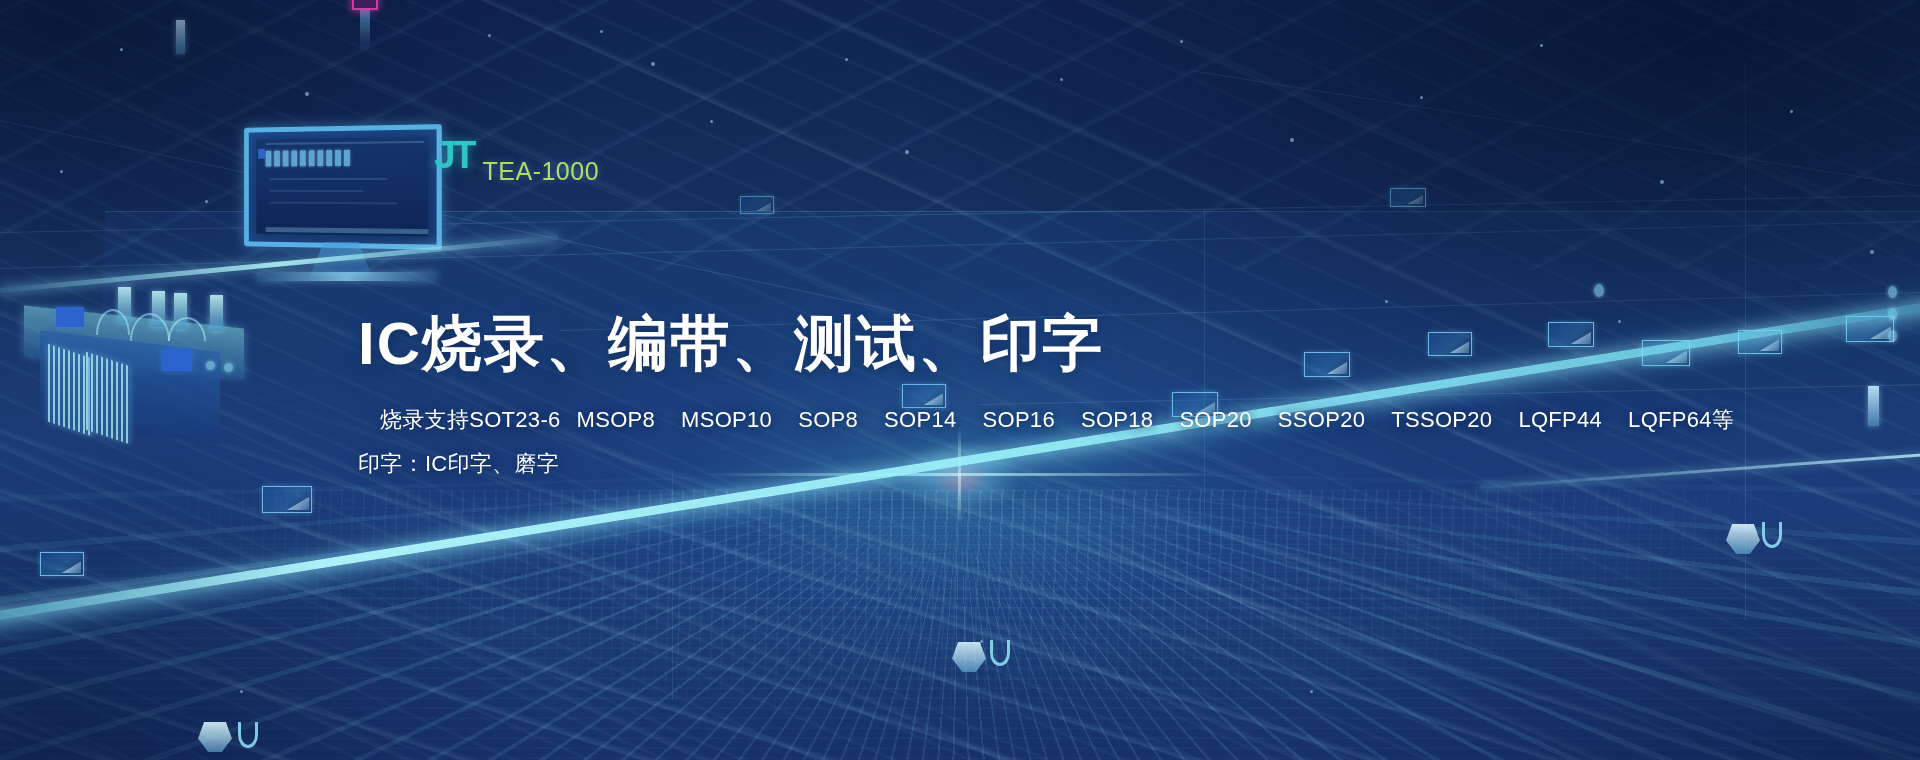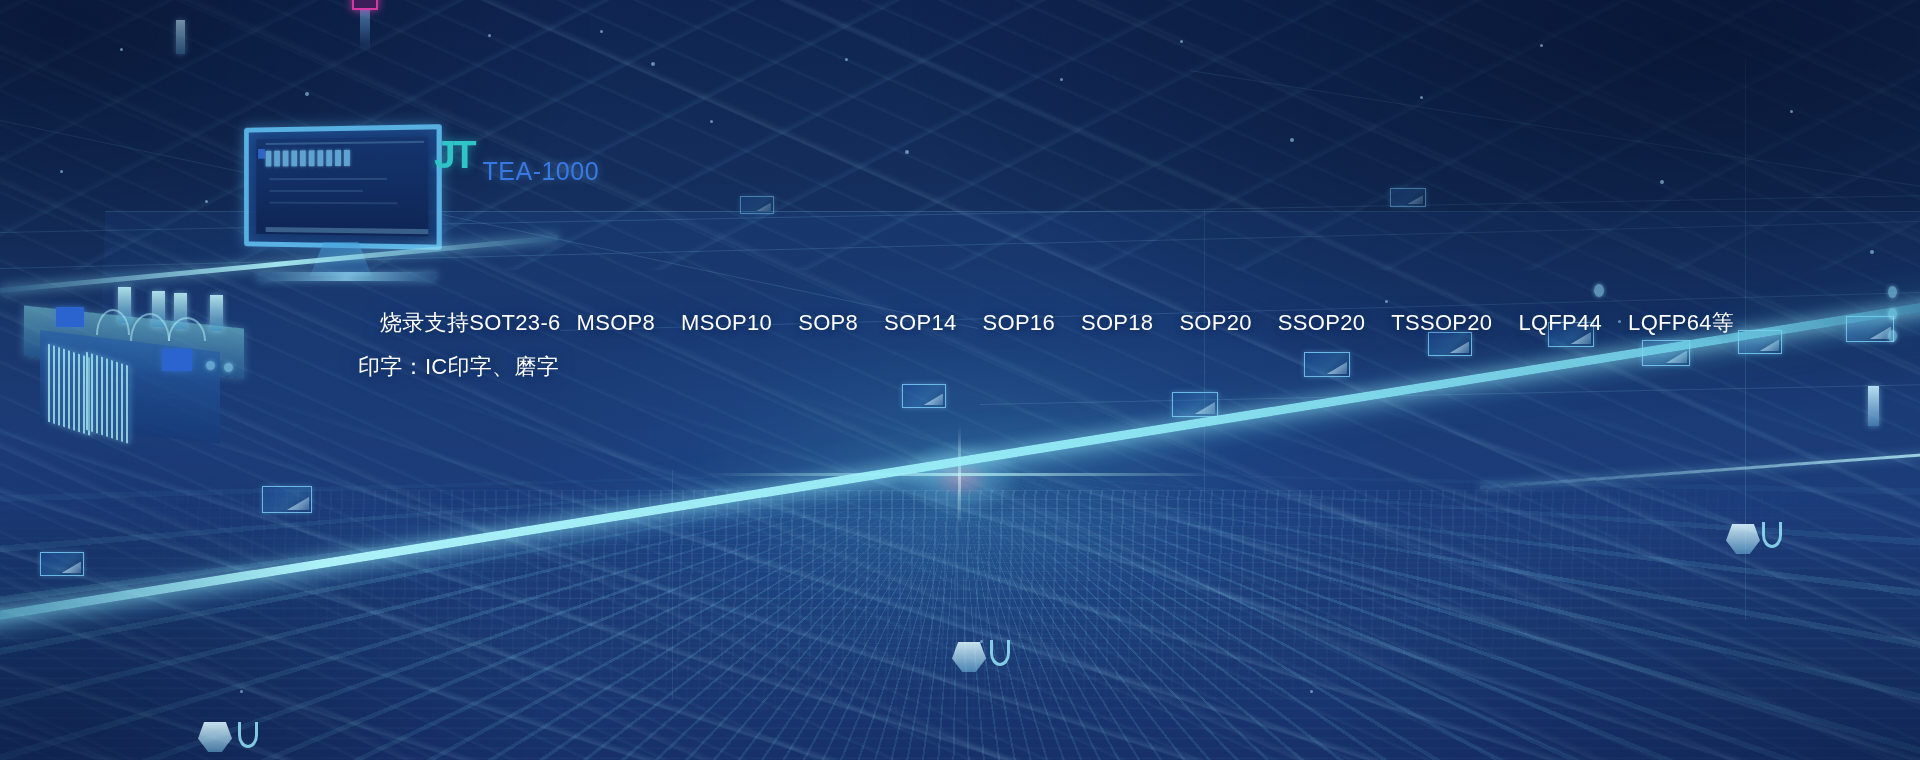--- a/index.html
+++ b/index.html
@@ -156,21 +156,21 @@
   }
 
   
   .logo{position:absolute;left:434px;top:122px;display:flex;align-items:center;gap:9px;}
   .logo-mark{
     font-size:39px;font-weight:700;letter-spacing:-3px;
     color:#2fc4c8;line-height:1;
     text-shadow:0 0 10px rgba(50,200,205,.55);
   }
   .logo-txt{
-    font-size:25px;color:#3b82f6;letter-spacing:.5px;font-weight:400;
+    font-size:25px;color:#bef264;letter-spacing:.5px;font-weight:400;
     text-shadow:0 0 8px rgba(120,180,235,.5);opacity:.9;margin-top:35px;
   }
 
   
   .machine{position:absolute;left:10px;top:265px;width:240px;height:210px;}
   .m-deck{
     position:absolute;left:14px;top:52px;width:220px;height:50px;
     background:linear-gradient(180deg, rgba(130,215,225,.55), rgba(55,135,190,.35));
     transform:skewY(6deg);box-shadow:0 0 10px rgba(130,210,240,.35);
   }
@@ -419,20 +419,21 @@
   <div class="rail-shadow"></div>
   <div class="rail"></div>
   <div class="mount" style="left:198px;top:722px;"></div>
   <div class="mount-hook" style="left:238px;top:722px;"></div>
   <div class="mount" style="left:952px;top:642px;"></div>
   <div class="mount-hook" style="left:990px;top:640px;"></div>
   <div class="mount" style="left:1726px;top:524px;"></div>
   <div class="mount-hook" style="left:1762px;top:522px;"></div>
 
   <div class="content">
+    <h1 class="headline">IC烧录、编带、测试、印字</h1>
 
     <div class="sub pk">
       <span class="pk-lead">烧录支持SOT23-6</span>
       <span class="pk-item">MSOP8</span>
       <span class="pk-item">MSOP10</span>
       <span class="pk-item">SOP8</span>
       <span class="pk-item">SOP14</span>
       <span class="pk-item">SOP16</span>
       <span class="pk-item">SOP18</span>
       <span class="pk-item">SOP20</span>

